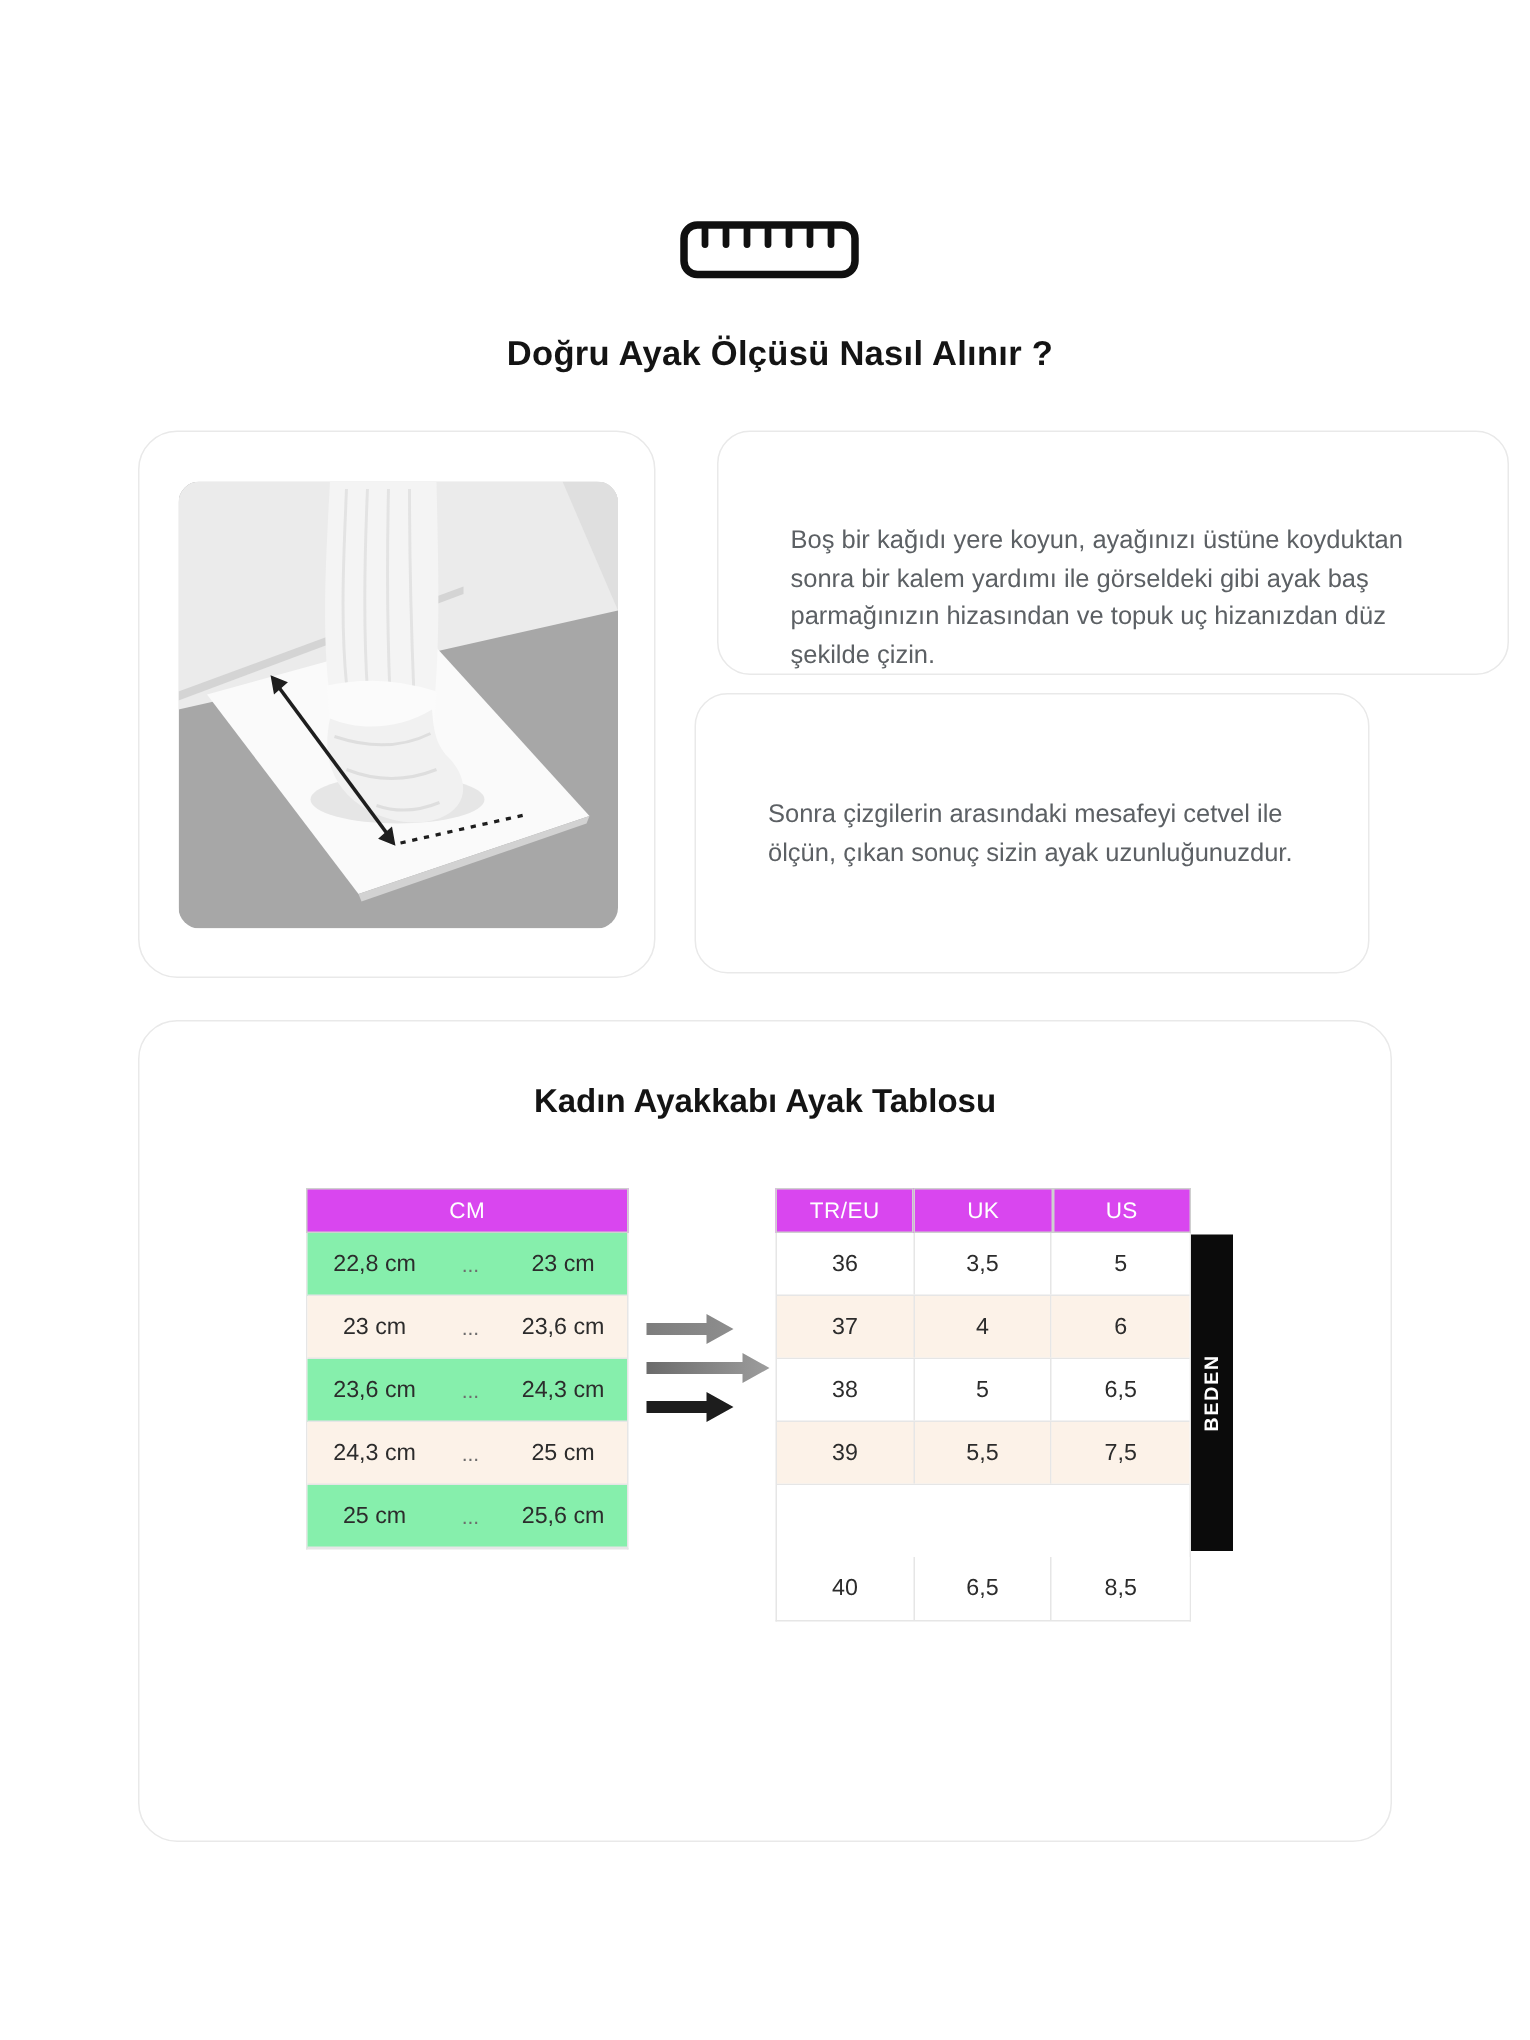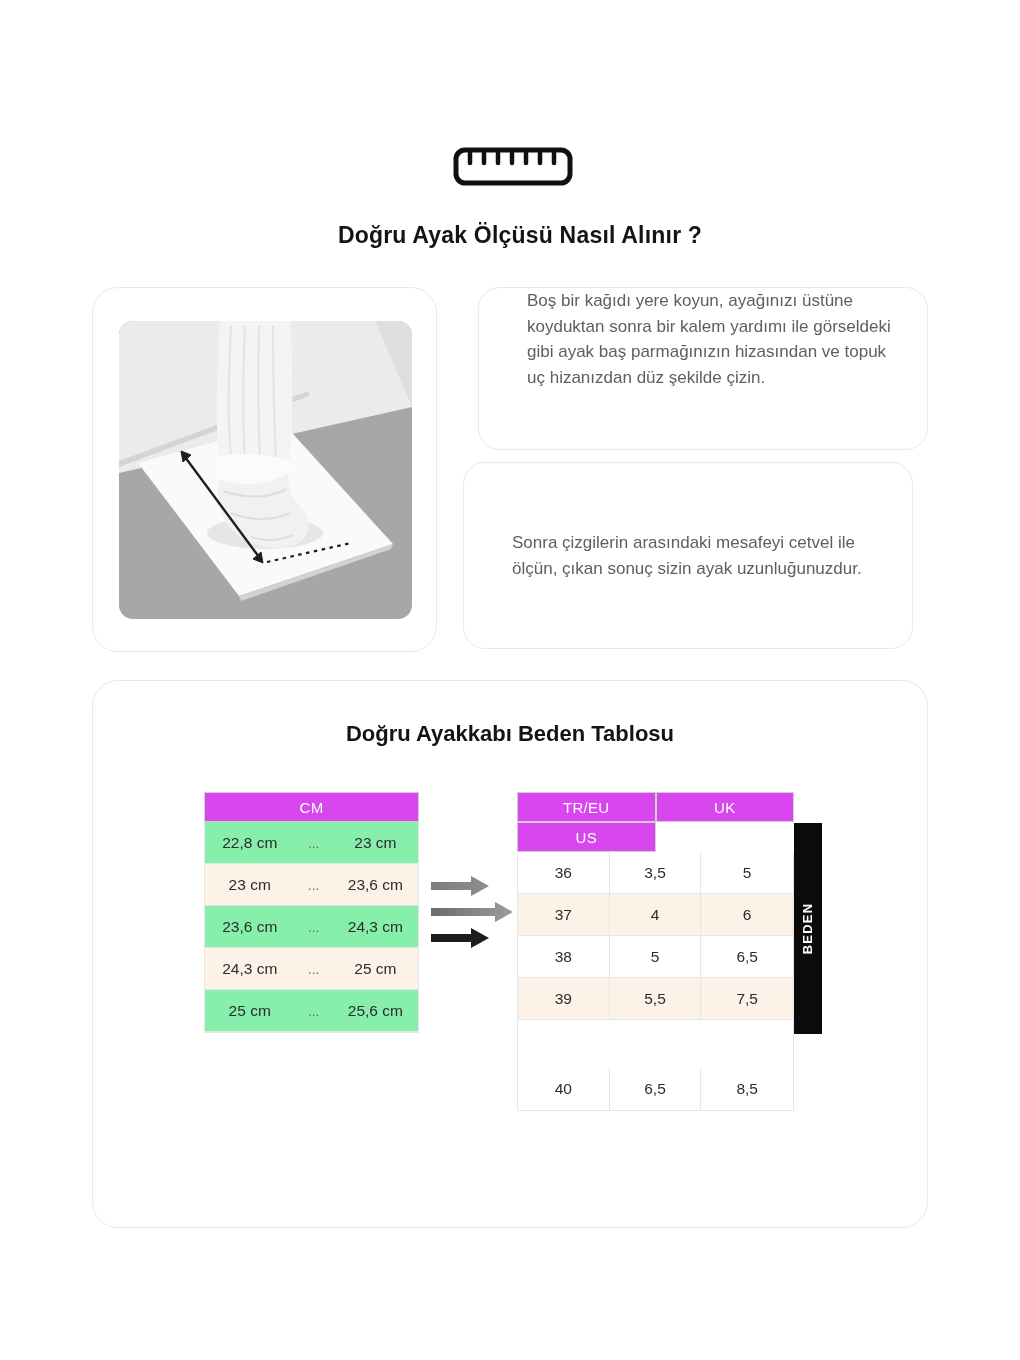--- a/index.html
+++ b/index.html
@@ -10,22 +10,22 @@
   
   #ruler-wrap { left:433px; top:147px; width:120px; height:40px; }
   #page-title { left:0; top:222px; width:1020px; text-align:center;
                 font-size:23px; font-weight:bold; color:#141414; letter-spacing:.2px; }
 
   
   .card { border:1px solid #e9e9e9; border-radius:22px; background:#fff; }
   #image-card { left:92px; top:287px; width:345px; height:365px; border-radius:26px; }
   #photo { position:absolute; left:26px; top:33px; width:293px; height:298px;
            border-radius:14px; overflow:hidden; }
-  #info-box-1 { left:478px; top:287px; width:450px; height:163px;
-                display:flex; align-items:flex-start;border-radius:22px; }
+  #info-box-1 { left:478px; top:287px; width:528px; height:163px;
+                display:flex; align-items:flex-end;border-radius:22px; }
   #info-box-2 { left:463px; top:462px; width:450px; height:187px;
                 display:flex; align-items:center; }
   .info-text { padding:0 30px 0 28px; font-size:17px; line-height:25.5px; color:#5c6064; }
 
   
   #chart-card { left:92px; top:680px; width:836px; height:548px; border-radius:26px; }
   #chart-title { position:absolute; left:0; top:40px; width:100%; text-align:center;
                  font-size:22px; font-weight:bold; color:#141414; }
 
   
@@ -40,21 +40,21 @@
   .cm-row:last-child { border-bottom:1px solid #e6e6e6; }
   .cm-row > span { text-align:center; }
   .cm-row .sep { color:#6d6d6d; font-size:14px; }
   .row-alt { background:#fcf2e8; }
 
   
   #arrows-wrap { position:absolute; left:336px; top:192px; width:86px; height:78px; }
 
   
   #size-table { position:absolute; left:424px; top:111px; width:277px; }
-  #size-head { display:grid; grid-template-columns:1fr 1fr; }
+  #size-head { display:grid; grid-template-columns:1fr 1fr 1fr; }
   #size-rows { border:1px solid #e6e6e6; border-top:none; }
   .sz-row { height:42px; display:grid; grid-template-columns:1fr 1fr 1fr;
             font-size:15.5px; color:#2c2c2c; border-bottom:1px solid #e6e6e6;
             background:#fff; }
   .sz-row:last-child { border-bottom:none;margin-top:48px; }
   .sz-row > span { display:flex; align-items:center; justify-content:center;
                    border-right:1px solid #e6e6e6; }
   .sz-row > span:last-child { border-right:none; }
 
   
@@ -127,21 +127,21 @@
 
 <div class="abs card" id="info-box-1">
   <p class="info-text">Boş bir kağıdı yere koyun, ayağınızı üstüne koyduktan sonra bir kalem yardımı ile görseldeki gibi ayak baş parmağınızın hizasından ve topuk uç hizanızdan düz şekilde çizin.</p>
 </div>
 
 <div class="abs card" id="info-box-2">
   <p class="info-text">Sonra çizgilerin arasındaki mesafeyi cetvel ile ölçün, çıkan sonuç sizin ayak uzunluğunuzdur.</p>
 </div>
 
 <div class="abs card" id="chart-card">
-  <h2 id="chart-title">Doğru Ayakkabı Beden Tablosu</h2>
+  <h2 id="chart-title">Kadın Ayakkabı Ayak Tablosu</h2>
 
   <div id="cm-table">
     <div class="tbl-header">CM</div>
     <div id="cm-rows">
       <div class="cm-row">
         <span>22,8 cm</span>
         <span class="sep">...</span>
         <span>23 cm</span>
       </div>
       <div class="cm-row row-alt">

